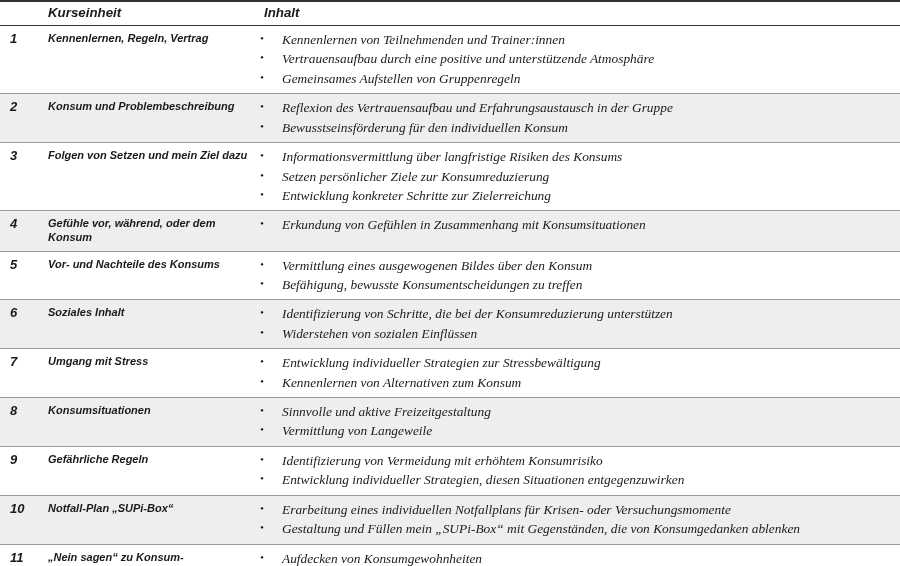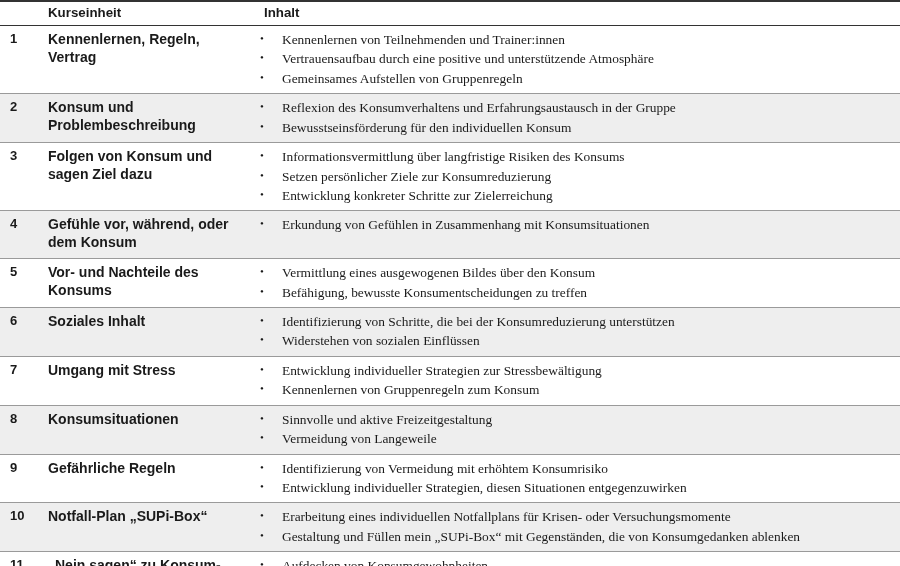--- a/index.html
+++ b/index.html
@@ -12,20 +12,21 @@
     background: #ffffff;
     font-family: "Liberation Serif", serif;
     color: #1a1a1a;
     overflow: hidden;
   }
   .doc {
     width: 781px;
     height: 566px;
     position: relative;
     box-sizing: border-box;
+    font-style: italic;
   }
   table.schedule {
     border-collapse: collapse;
     width: 900px;
     table-layout: fixed;
     font-size: 13.3px;
   }
   table.schedule col.c-num { width: 38px; }
   table.schedule col.c-unit { width: 218px; }
   table.schedule col.c-content { width: 644px; }
@@ -60,21 +61,21 @@
     font-family: "Liberation Sans", sans-serif;
     font-weight: bold;
     font-size: 13px;
     text-align: left;
     padding-left: 10px;
     white-space: nowrap;
   }
   td.unit {
     font-family: "Liberation Sans", sans-serif;
     font-weight: bold;
-    font-size: 14px;
+    font-size: 11px;
     line-height: 1.28;
     padding-left: 10px;
     padding-right: 8px;
     margin-top: 16px;
   }
   td.content {
     padding-left: 4px;
     padding-right: 10px;
   }
   ul.bullets {
@@ -144,32 +145,32 @@
             </ul>
           </td>
         </tr>
         <tr class="shade">
           <td class="num">2</td>
           <td class="unit">Konsum und Problembeschreibung</td>
           <td class="content">
             <ul class="bullets">
               <li>
                 <span class="bullet-dot">•</span>
-                <span class="bullet-text">Reflexion des Konsumverhaltens und Erfahrungsaustausch in der Gruppe</span>
+                <span class="bullet-text">Reflexion des Vertrauensaufbau und Erfahrungsaustausch in der Gruppe</span>
               </li>
               <li>
                 <span class="bullet-dot">•</span>
                 <span class="bullet-text">Bewusstseinsförderung für den individuellen Konsum</span>
               </li>
             </ul>
           </td>
         </tr>
         <tr class="plain">
           <td class="num">3</td>
-          <td class="unit">Folgen von Konsum und sagen Ziel dazu</td>
+          <td class="unit">Folgen von Setzen und mein Ziel dazu</td>
           <td class="content">
             <ul class="bullets">
               <li>
                 <span class="bullet-dot">•</span>
                 <span class="bullet-text">Informationsvermittlung über langfristige Risiken des Konsums</span>
               </li>
               <li>
                 <span class="bullet-dot">•</span>
                 <span class="bullet-text">Setzen persönlicher Ziele zur Konsumreduzierung</span>
               </li>
@@ -228,37 +229,37 @@
           <td class="num">7</td>
           <td class="unit">Umgang mit Stress</td>
           <td class="content">
             <ul class="bullets">
               <li>
                 <span class="bullet-dot">•</span>
                 <span class="bullet-text">Entwicklung individueller Strategien zur Stressbewältigung</span>
               </li>
               <li>
                 <span class="bullet-dot">•</span>
-                <span class="bullet-text">Kennenlernen von Gruppenregeln zum Konsum</span>
+                <span class="bullet-text">Kennenlernen von Alternativen zum Konsum</span>
               </li>
             </ul>
           </td>
         </tr>
         <tr class="shade">
           <td class="num">8</td>
           <td class="unit">Konsumsituationen</td>
           <td class="content">
             <ul class="bullets">
               <li>
                 <span class="bullet-dot">•</span>
                 <span class="bullet-text">Sinnvolle und aktive Freizeitgestaltung</span>
               </li>
               <li>
                 <span class="bullet-dot">•</span>
-                <span class="bullet-text">Vermeidung von Langeweile</span>
+                <span class="bullet-text">Vermittlung von Langeweile</span>
               </li>
             </ul>
           </td>
         </tr>
         <tr class="plain">
           <td class="num">9</td>
           <td class="unit">Gefährliche Regeln</td>
           <td class="content">
             <ul class="bullets">
               <li>

